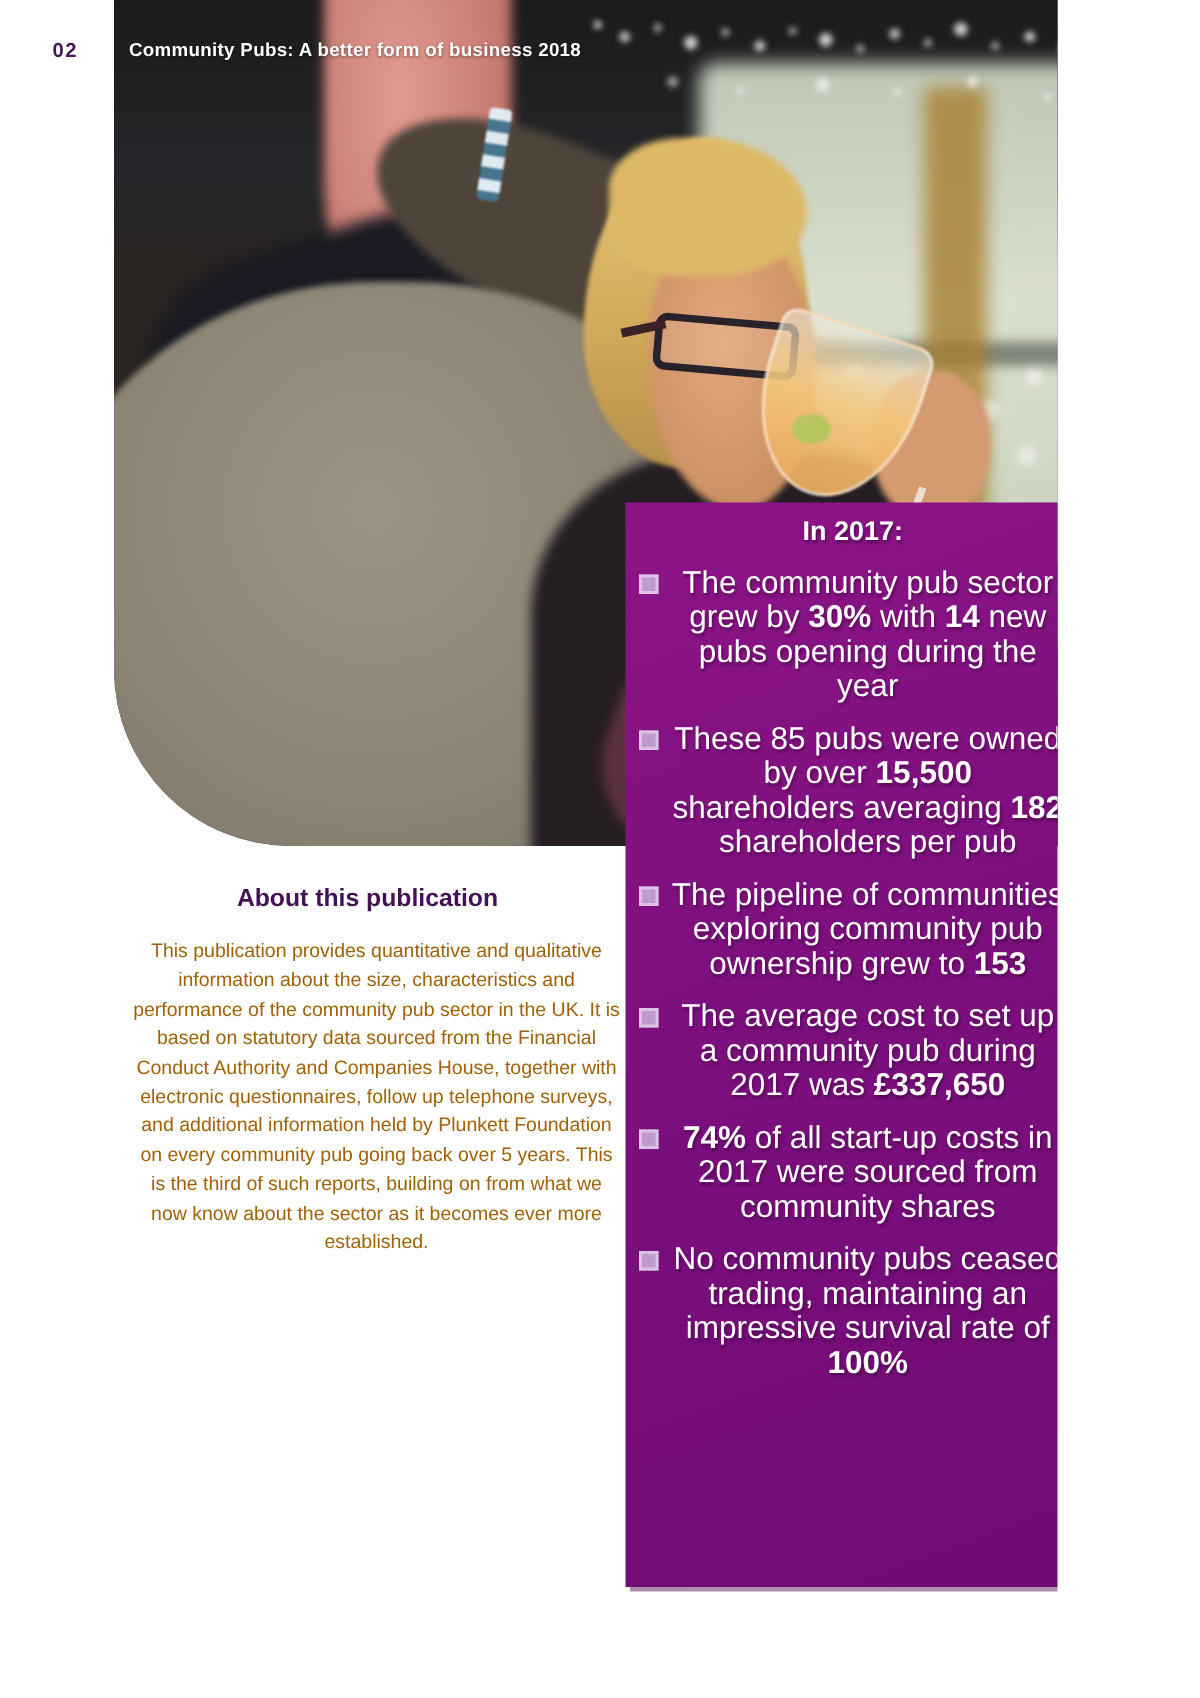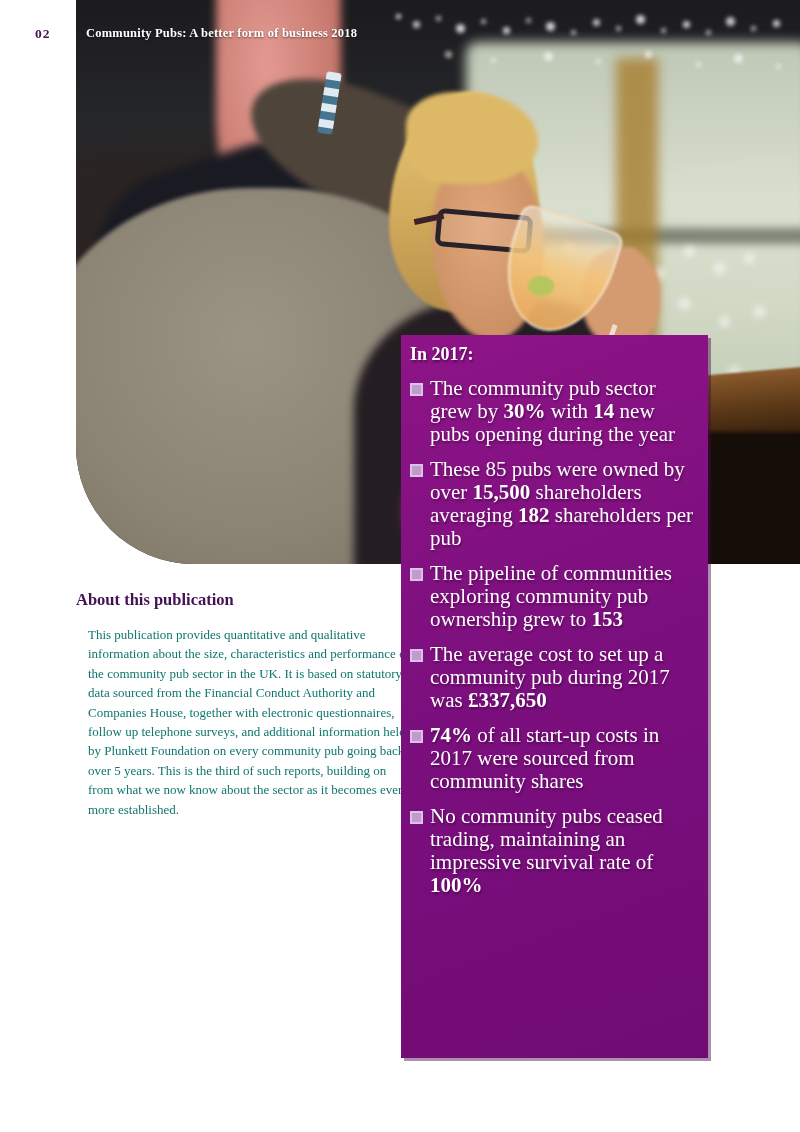--- a/index.html
+++ b/index.html
@@ -1,18 +1,19 @@
 <!DOCTYPE html>
 <html><head>
 <meta charset="utf-8">
 <style>
   html,body{margin:0;padding:0;background:#ffffff;}
   .page{
-    position:relative;width:800px;height:1132px;background:#ffffff;overflow:hidden;
-    font-family:Liberation Serif, serif;
+    position:relative;width:705px;height:1132px;background:#ffffff;overflow:hidden;
+    font-family:Liberation Sans, sans-serif;
+    text-align:center;
   }
   
   .page-number{
     position:absolute;left:35px;top:26px;font-size:13.5px;font-weight:800;
     color:#451556;letter-spacing:1px;z-index:6;
   }
   
   .hero-photo{
     position:absolute;left:76px;top:0;width:724px;height:564px;overflow:hidden;
     border-bottom-left-radius:118px;
@@ -86,21 +87,21 @@
   .ph-hand{left:506px;top:248px;width:78px;height:98px;border-radius:45%;background:#d49a70;filter:blur(2px);z-index:13;}
   .ph-darkclothes-right{left:278px;top:300px;width:305px;height:275px;border-radius:40% 40% 0 0;
     background:#241d22;filter:blur(4px);z-index:10;}
   .ph-maroon{left:330px;top:428px;width:132px;height:142px;border-radius:40%;
     background:#5d3140;transform:rotate(20deg);filter:blur(4px);z-index:11;}
   .ph-counter{left:598px;top:372px;width:145px;height:78px;
     background:linear-gradient(180deg,#8a5a2c 0%,#5d3a18 45%,#2a170a 100%);transform:rotate(-5deg);filter:blur(1px);z-index:16;}
   .ph-counter-dark{left:598px;top:432px;width:145px;height:145px;background:#150d08;filter:blur(2px);z-index:16;}
   
   .stats-box{
-    position:absolute;left:401px;top:335px;width:307px;height:723px;box-sizing:border-box;
+    position:absolute;left:417px;top:335px;width:307px;height:723px;box-sizing:border-box;
     background:linear-gradient(160deg,#8d1487 0%,#7c0f7e 45%,#700b75 100%);
     box-shadow:3px 3px 0 rgba(70,6,70,.45);
     z-index:10;padding:9px 13px 0 9px;
   }
   .stats-heading{
     font-size:18px;font-weight:700;color:#ffffff;margin:0 0 12px 0;
     text-shadow:1px 2px 2px rgba(40,0,40,.5);
   }
   .stat-item{display:flex;margin:0 0 12px 0;}
   .bullet-sq{
@@ -108,21 +109,21 @@
     background:#c29bce;border:2px solid #dcc2e6;
   }
   .stat-text{
     margin:0;font-size:21px;line-height:23px;color:#ffffff;
     text-shadow:1px 2px 2px rgba(40,0,40,.45);
   }
   .stat-text b{font-weight:700;}
   
   .about{position:absolute;left:76px;top:590px;width:338px;z-index:5;}
   .about-heading{margin:0 0 15px 0;font-size:16.5px;font-weight:700;color:#441155;}
-  .about p{margin:0 0 11px 12px;font-size:13px;line-height:19.4px;color:#0f766e;}
+  .about p{margin:0 0 11px 12px;font-size:13px;line-height:19.4px;color:#a16207;}
 </style>
 </head>
 <body>
 
 <div class="page">
 
   <div class="page-number">02</div>
 
   <div class="hero-photo" title="Two women at a pub bar, one in a grey fleece with curly grey-blonde hair, the other with a blonde bob and glasses drinking from a wine glass, blurred shelves of glasses behind">
     <div class="ph-top-dark"></div>

